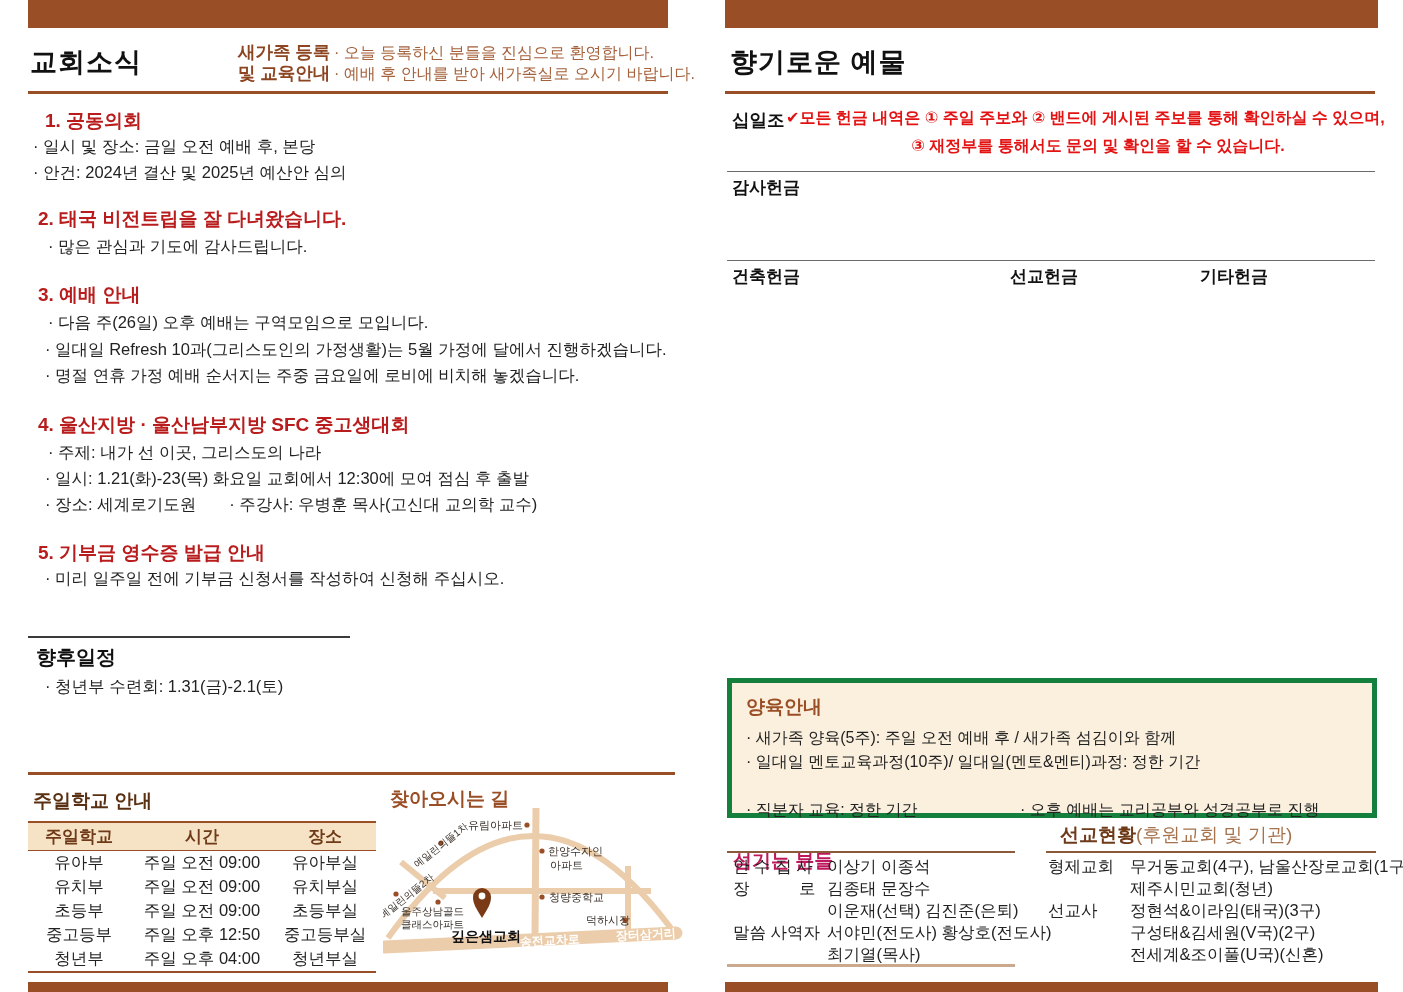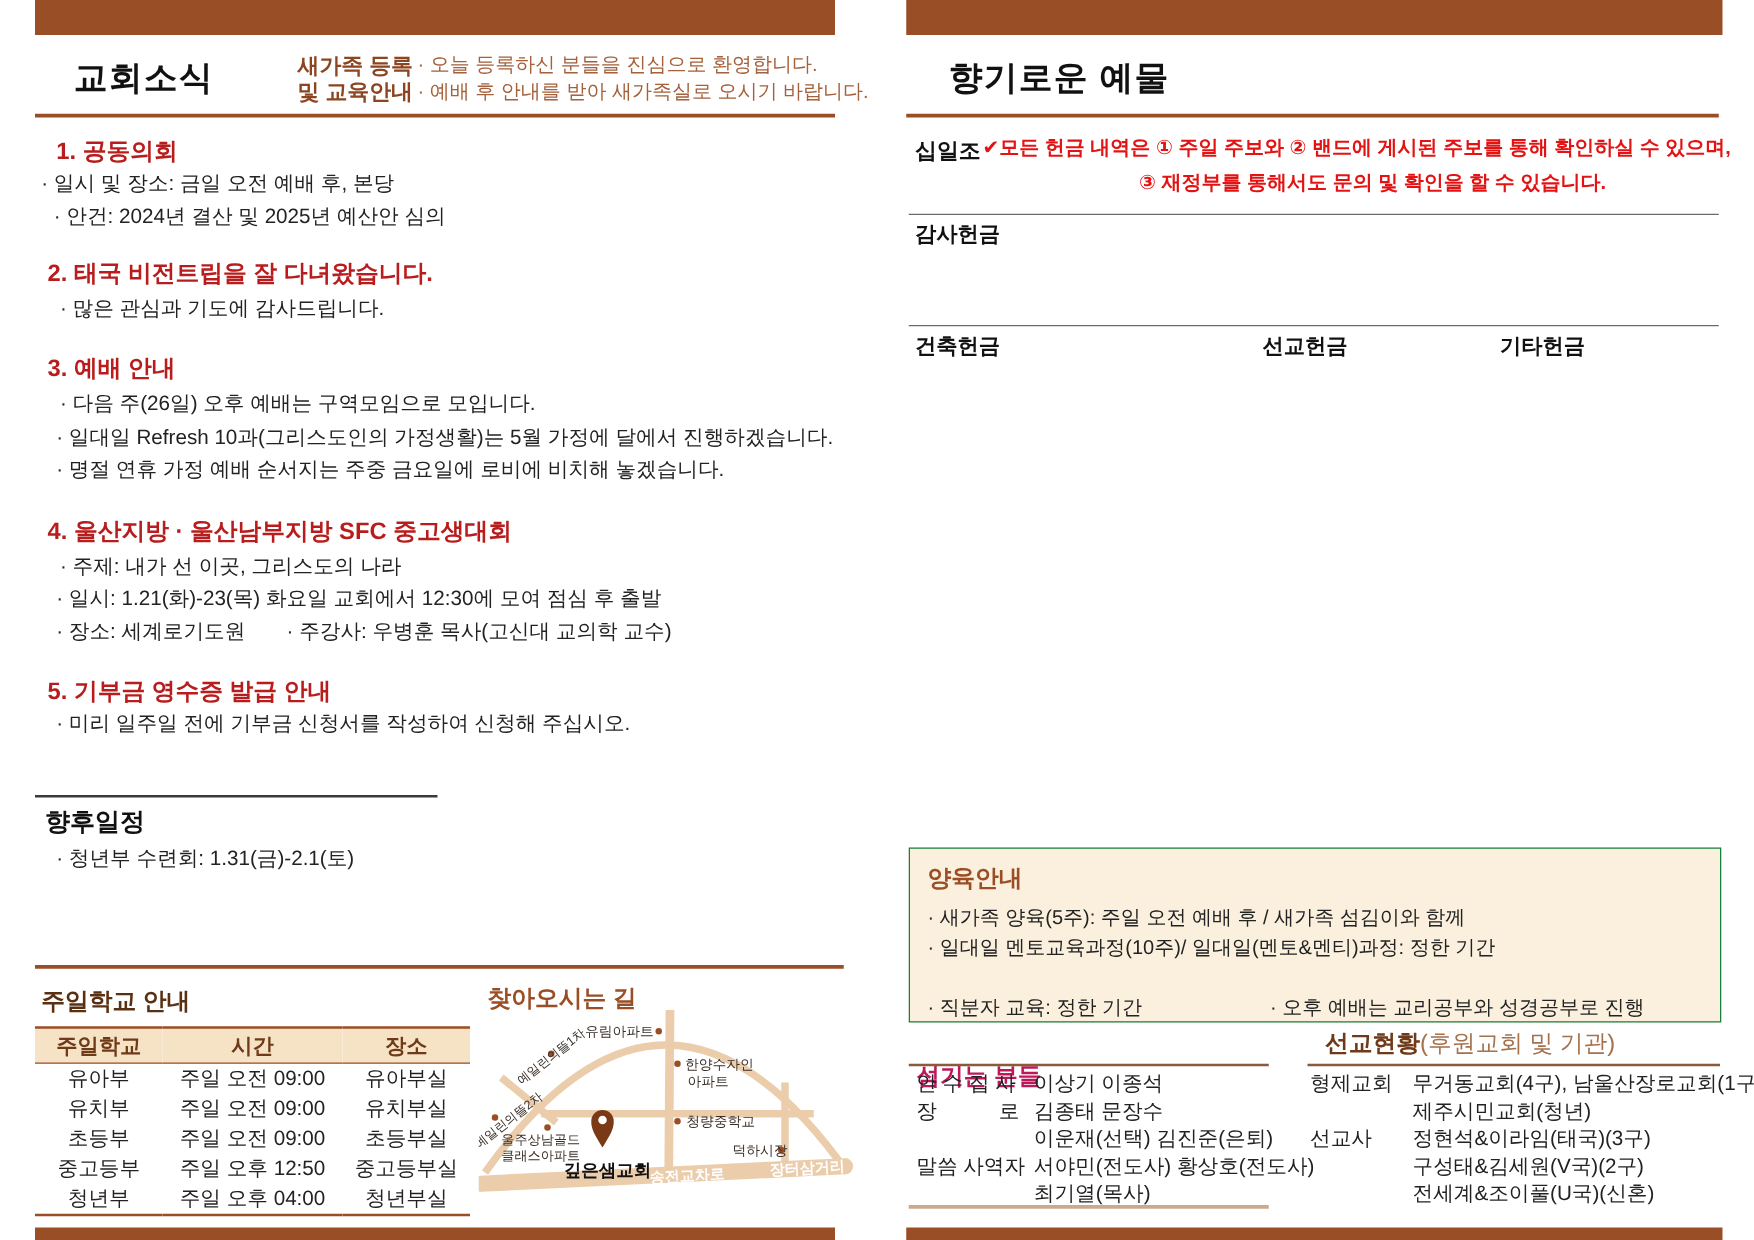--- a/index.html
+++ b/index.html
@@ -7,34 +7,34 @@
     width:1403px;height:992px;position:relative;background:#ffffff;
     font-family:"Liberation Sans","DejaVu Sans",sans-serif;
     color:#1a1a1a;overflow:hidden;
   }
   .abs{position:absolute;white-space:nowrap;}
   .bar{position:absolute;background:#9A4E26;}
   .rule{position:absolute;background:#9A4E26;height:3px;}
   .thinline{position:absolute;background:#6b6b6b;height:1px;}
   .shortline{position:absolute;background:#3a3a3a;height:2px;}
   .tanline{position:absolute;background:#CBA98C;height:3px;}
-  .page-title{font-size:27px;font-weight:bold;color:#111;letter-spacing:1px;margin-left:29px;}
+  .page-title{font-size:27px;font-weight:bold;color:#111;letter-spacing:1px;}
   .hdr-label{font-size:17.5px;font-weight:bold;color:#8C4520;line-height:21px;}
   .hdr-bullet{font-size:16px;color:#A5613B;line-height:21px;}
   .sec-h{font-size:19px;font-weight:bold;color:#b91c1c;}
   .sec-item{font-size:16.5px;color:#222;}
   .sub-title{font-size:19px;font-weight:bold;color:#111;}
   .brown-title{font-size:19px;font-weight:bold;color:#9A4E26;}
   .dkbrown-title{font-size:19px;font-weight:bold;color:#7A3A15;}
   .money-label{font-size:17px;font-weight:bold;color:#111;}
   .red-text{font-size:16px;font-weight:bold;color:#E31313;}
   .tbl{position:absolute;border-collapse:collapse;border-top:2.5px solid #9A4E26;border-bottom:2.5px solid #9A4E26;}
   .tbl th{background:#F6E3C6;color:#6E3A18;font-size:17px;font-weight:bold;height:25px;border-bottom:1.5px solid #9A4E26;}
   .tbl td{font-size:16.5px;color:#222;text-align:center;height:22px;font-weight:normal;}
-  .nurture-box{position:absolute;background:#FBF0DE;border:1px solid #15803d;box-sizing:border-box;}
+  .nurture-box{position:absolute;background:#FBF0DE;border:5px solid #15803d;box-sizing:border-box;}
   .roster-role{display:inline-block;width:94px;font-size:16.5px;color:#222;}
   .roster-names{font-size:16.5px;color:#222;}
   .m-role{display:inline-block;width:82px;font-size:16.5px;color:#222;}
   svg text{font-family:"Liberation Sans","DejaVu Sans",sans-serif;}
 </style>
 </head>
 <body>
 
 <div class="bar" style="left:28px;top:0;width:640px;height:28px;"></div>
 
@@ -42,21 +42,21 @@
 
 <div class="abs hdr-label" style="left:238px;top:42px;">새가족 등록</div>
 <div class="abs hdr-label" style="left:238px;top:63px;">및 교육안내</div>
 <div class="abs hdr-bullet" style="left:334px;top:42px;">· 오늘 등록하신 분들을 진심으로 환영합니다.</div>
 <div class="abs hdr-bullet" style="left:334px;top:63px;">· 예배 후 안내를 받아 새가족실로 오시기 바랍니다.</div>
 
 <div class="rule" style="left:28px;top:91px;width:640px;"></div>
 
 <div class="abs sec-h" style="left:45px;top:108px;">1. 공동의회</div>
 <div class="abs sec-item" style="left:33px;top:136px;">· 일시 및 장소: 금일 오전 예배 후, 본당</div>
-<div class="abs sec-item" style="left:43px;top:162px;">· 안건: 2024년 결산 및 2025년 예산안 심의</div>
+<div class="abs sec-item" style="left:33px;top:162px;">· 안건: 2024년 결산 및 2025년 예산안 심의</div>
 
 <div class="abs sec-h" style="left:38px;top:206px;">2. 태국 비전트립을 잘 다녀왔습니다.</div>
 <div class="abs sec-item" style="left:48px;top:236px;">· 많은 관심과 기도에 감사드립니다.</div>
 
 <div class="abs sec-h" style="left:38px;top:282px;">3. 예배 안내</div>
 <div class="abs sec-item" style="left:48px;top:312px;">· 다음 주(26일) 오후 예배는 구역모임으로 모입니다.</div>
 <div class="abs sec-item" style="left:45px;top:339px;">· 일대일 Refresh 10과(그리스도인의 가정생활)는 5월 가정에 달에서 진행하겠습니다.</div>
 <div class="abs sec-item" style="left:45px;top:365px;">· 명절 연휴 가정 예배 순서지는 주중 금요일에 로비에 비치해 놓겠습니다.</div>
 
 <div class="abs sec-h" style="left:38px;top:412px;">4. 울산지방 · 울산남부지방 SFC 중고생대회</div>

